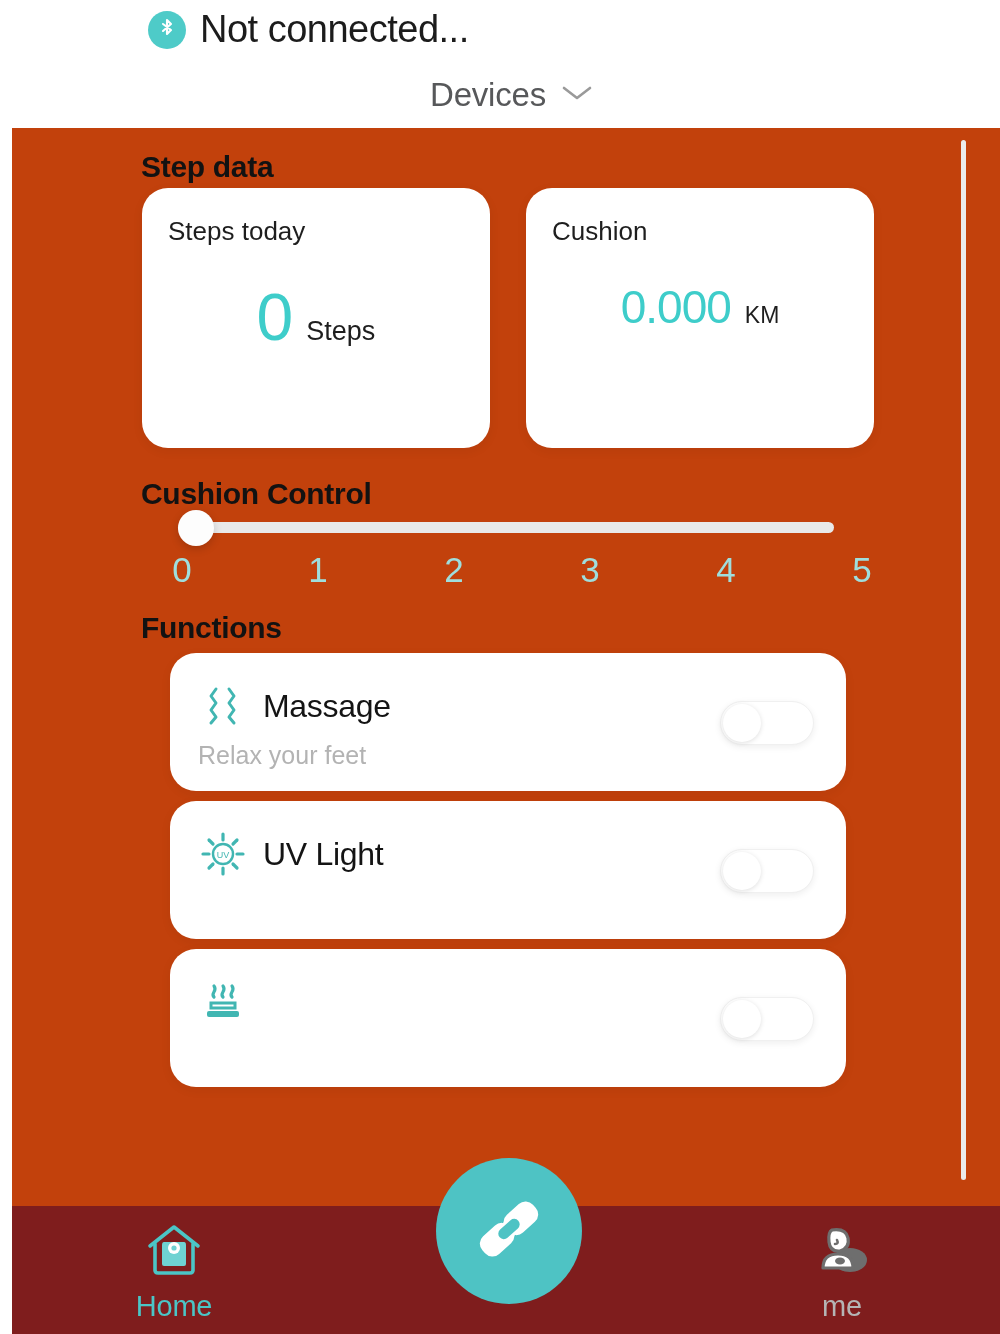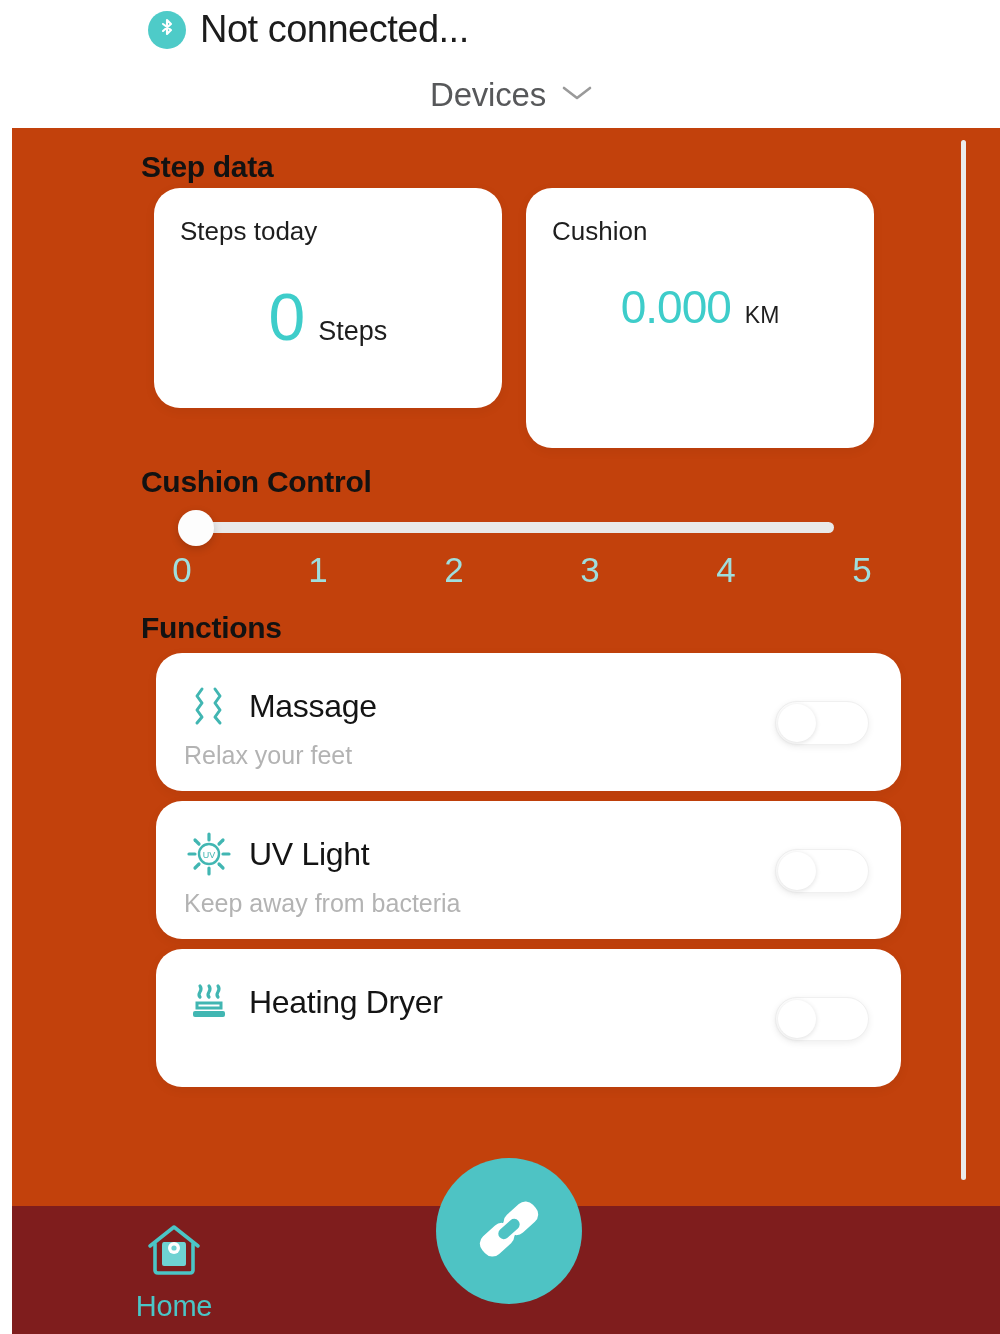--- a/index.html
+++ b/index.html
@@ -95,32 +95,32 @@
   .section-title {
     position: absolute;
     left: 129px;
     font-size: 30px;
     font-weight: bold;
     color: #121212;
     letter-spacing: -0.3px;
   }
 
   #t-step  { top: 22px; }
-  #t-cush  { top: 337px; }
+  #t-cush  { top: 349px; }
   #t-func  { top: 483px; }
 
   
   .stat-card {
     position: absolute;
     top: 60px;
     background: #ffffff;
     border-radius: 26px;
     box-shadow: 0 3px 12px rgba(0,0,0,0.055);
   }
-  #card-steps    { left: 142px;  width: 348px; height: 220px; }
+  #card-steps    { left: 130px;  width: 348px; height: 260px; }
   #card-distance { left: 514px;  width: 348px; height: 260px; }
 
   .stat-label {
     position: absolute;
     top: 28px;
     left: 26px;
     font-size: 26px;
     color: #1e1e1e;
   }
 
@@ -187,22 +187,22 @@
   .scale-num {
     font-size: 35px;
     color: #9fdedd;
     width: 40px;
     text-align: center;
   }
 
   
   .func-card {
     position: absolute;
-    left: 144px;
-    width: 745px;
+    left: 158px;
+    width: 676px;
     height: 138px;
     background: #ffffff;
     border-radius: 26px;
     box-shadow: 0 3px 12px rgba(0,0,0,0.05);
   }
   #func-0 { top: 525px; }
   #func-1 { top: 673px; }
   #func-2 { top: 821px; }
 
   .func-head {
@@ -389,40 +389,38 @@
               <line x1="37" y1="23" x2="43" y2="23"></line>
               <line x1="9" y1="9" x2="13" y2="13"></line>
               <line x1="33" y1="33" x2="37" y2="37"></line>
               <line x1="9" y1="37" x2="13" y2="33"></line>
               <line x1="33" y1="13" x2="37" y2="9"></line>
             </g>
           </svg>
         </span>
         <span class="func-title">UV Light</span>
       </div>
-      <div class="func-sub">Keep away from bacteria</div>
       <div class="toggle">
         <div class="toggle-knob"></div>
       </div>
     </div>
 
     <div class="func-card" id="func-2">
       <div class="func-head">
         <span class="func-icon">
           <svg width="44" height="44" viewBox="0 0 44 44">
             <g fill="none" stroke="#41B6B2" stroke-width="3.2" stroke-linecap="round">
               <path d="M13 17 C9 13 17 11 13 6"></path>
               <path d="M22 17 C18 13 26 11 22 6"></path>
               <path d="M31 17 C27 13 35 11 31 6"></path>
             </g>
             <path d="M10 23 L34 23 L34 28 L10 28 Z" fill="none" stroke="#41B6B2" stroke-width="3"></path>
             <rect x="6" y="31" width="32" height="6" rx="2" fill="#41B6B2"></rect>
           </svg>
         </span>
-        <span class="func-title">Heating Dryer</span>
       </div>
       <div class="toggle">
         <div class="toggle-knob"></div>
       </div>
     </div>
 
   </div>
 
   <div class="bottom-nav">
 
@@ -444,16 +442,28 @@
         <svg width="84" height="84" viewBox="0 0 84 84">
           <g transform="rotate(-42 42 42)">
             <rect x="8" y="30" width="36" height="24" rx="10" fill="#ffffff"></rect>
             <rect x="40" y="30" width="36" height="24" rx="10" fill="#ffffff"></rect>
             <rect x="28" y="35" width="28" height="14" rx="7" fill="#4EC3C4" stroke="#ffffff" stroke-width="3"></rect>
           </g>
         </svg>
       </span>
     </div>
 
+    <div class="nav-item" id="nav-me">
+      <span>
+        <svg width="64" height="60" viewBox="0 0 64 60">
+          <ellipse cx="40" cy="40" rx="17" ry="12" fill="#6e6e6e"></ellipse>
+          <path d="M22 10 Q36 8 38 18 Q40 28 30 31 Q20 32 19 22 Q18 12 22 10 Z" fill="#ffffff" stroke="#6e6e6e" stroke-width="3.2" stroke-linejoin="round"></path>
+          <path d="M27 20 Q29 24 25 24" fill="none" stroke="#6e6e6e" stroke-width="2.6" stroke-linecap="round"></path>
+          <path d="M13 48 Q13 34 28 34 Q43 34 43 48 Z" fill="#ffffff" stroke="#6e6e6e" stroke-width="3.2" stroke-linejoin="round"></path>
+          <ellipse cx="30" cy="41" rx="5" ry="3.5" fill="#6e6e6e"></ellipse>
+        </svg>
+      </span>
+      <span class="nav-label">me</span>
+    </div>
 
   </div>
 
 </div>
 
 </body></html>

